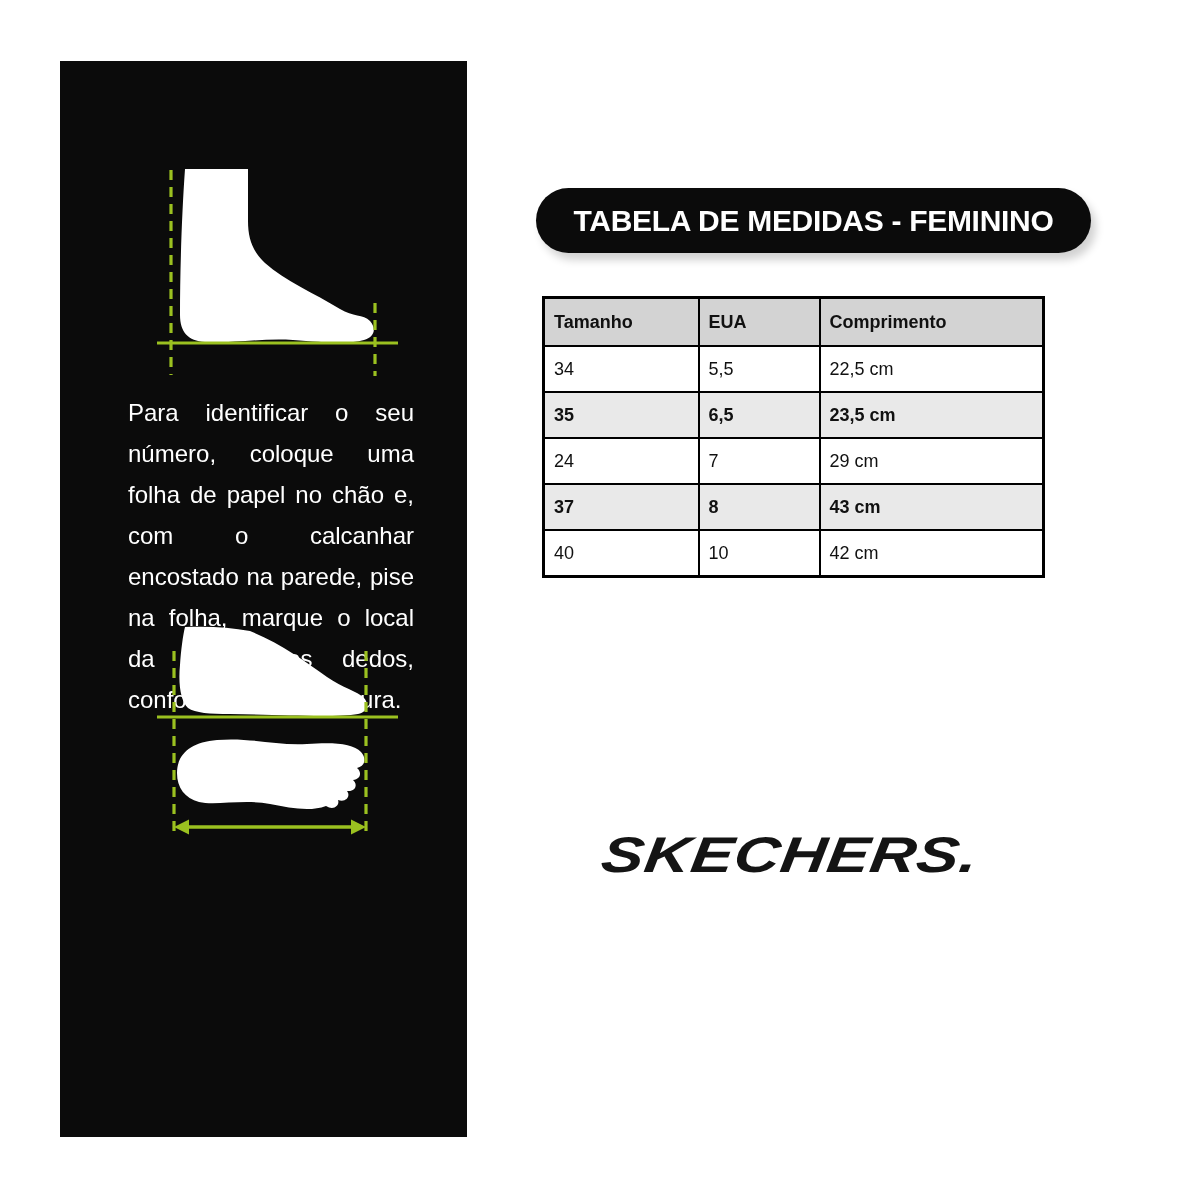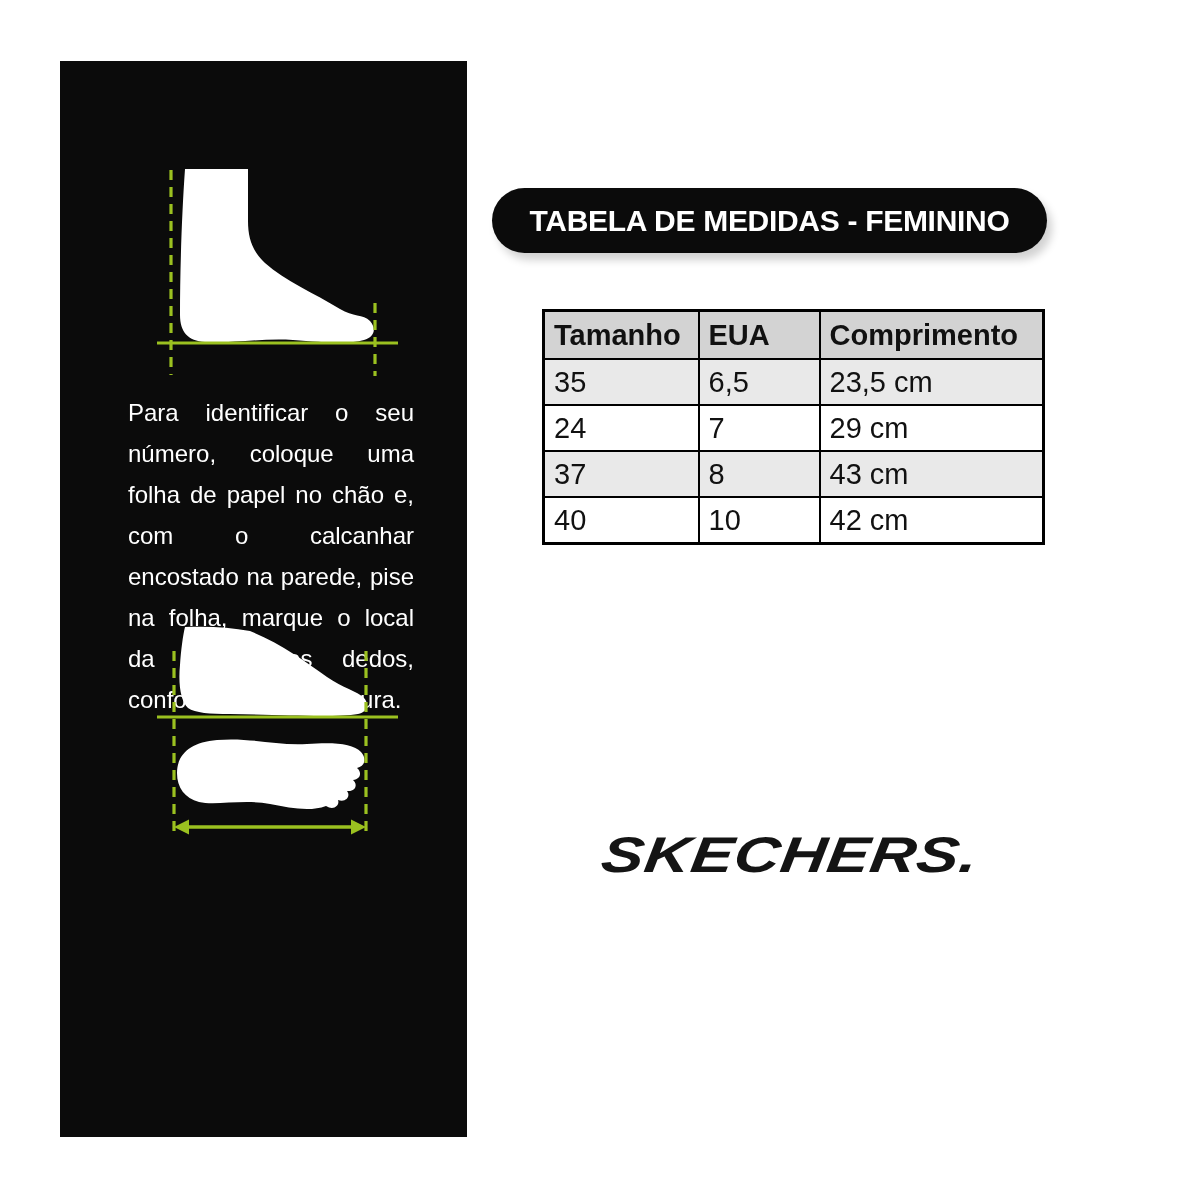--- a/index.html
+++ b/index.html
@@ -38,59 +38,59 @@
     line-height: 41px;
     text-align: justify;
     margin: 0;
   }
   .para-1 { top: 331px; }
   .para-2 { top: 795px; }
 
   
   .title-pill {
     position: absolute;
-    left: 492px; top: 188px;
+    left: 536px; top: 188px;
     width: 555px; height: 65px;
     background: var(--panel_black, #0b0b0b);
     border-radius: 33px;
     box-shadow: 5px 7px 9px rgba(0,0,0,0.18);
     display: flex; align-items: center; justify-content: center;
     color: #ffffff;
     font-size: 30px;
     font-weight: bold;
     letter-spacing: -0.3px;
     white-space: nowrap;
   }
 
   .size-table {
     position: absolute;
-    left: 542px; top: 309px;
+    left: 542px; top: 296px;
     width: 500px;
     border-collapse: collapse;
     background: #a16207;
     border: 3px solid var(--table_border, #000000);
-    font-size: 29px;
+    font-size: 18px;
     color: #111111;
     table-layout: fixed;
   }
   .size-table th, .size-table td {
     border: 2px solid var(--table_border, #000000);
     padding: 0 0 0 9px;
     text-align: left;
     vertical-align: middle;
     overflow: hidden;
     white-space: nowrap;
   }
   .size-table th {
     background: var(--table_header_bg, #d3d3d3);
     font-weight: bold;
     height: 46px;
   }
   .size-table td { height: 44px; background: #ffffff; }
-  .size-table tr.alt td { background: var(--table_alt_bg, #e9e9e9); }
+  .size-table tr.alt td { background: var(--table_alt_bg, #e9e9e9); font-weight: bold; }
   .col-tamanho { width: 155px; }
   .col-eua { width: 121px; }
   .col-comprimento { width: 224px; }
 
   .brand-logo {
     position: absolute;
     left: 602px; top: 830px;
     height: 50px;
     display: flex; align-items: center;
     color: #141414;
@@ -168,20 +168,25 @@
       <col class="col-comprimento">
     </colgroup>
     <thead>
       <tr>
         <th>Tamanho</th>
         <th>EUA</th>
         <th>Comprimento</th>
       </tr>
     </thead>
     <tbody>
+        <tr>
+          <td>34</td>
+          <td>5,5</td>
+          <td>22,5 cm</td>
+        </tr>
         <tr class="alt">
           <td>35</td>
           <td>6,5</td>
           <td>23,5 cm</td>
         </tr>
         <tr>
           <td>24</td>
           <td>7</td>
           <td>29 cm</td>
         </tr>

